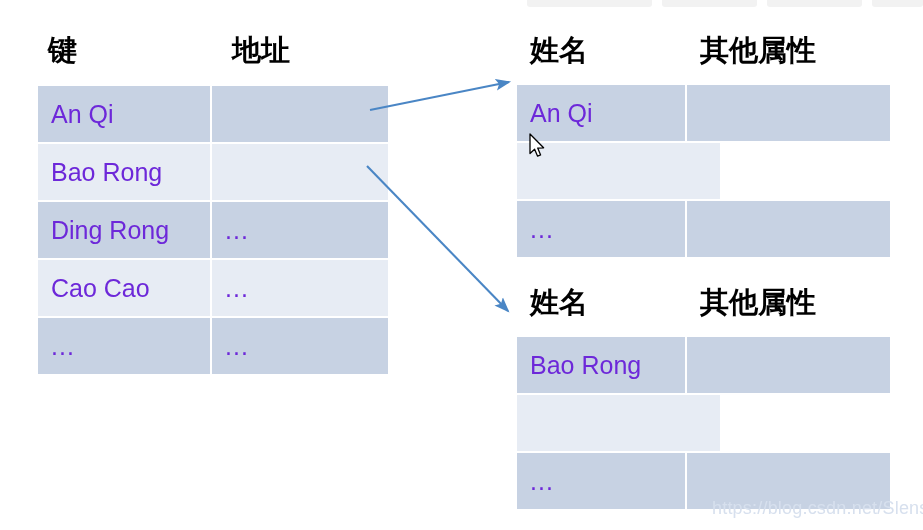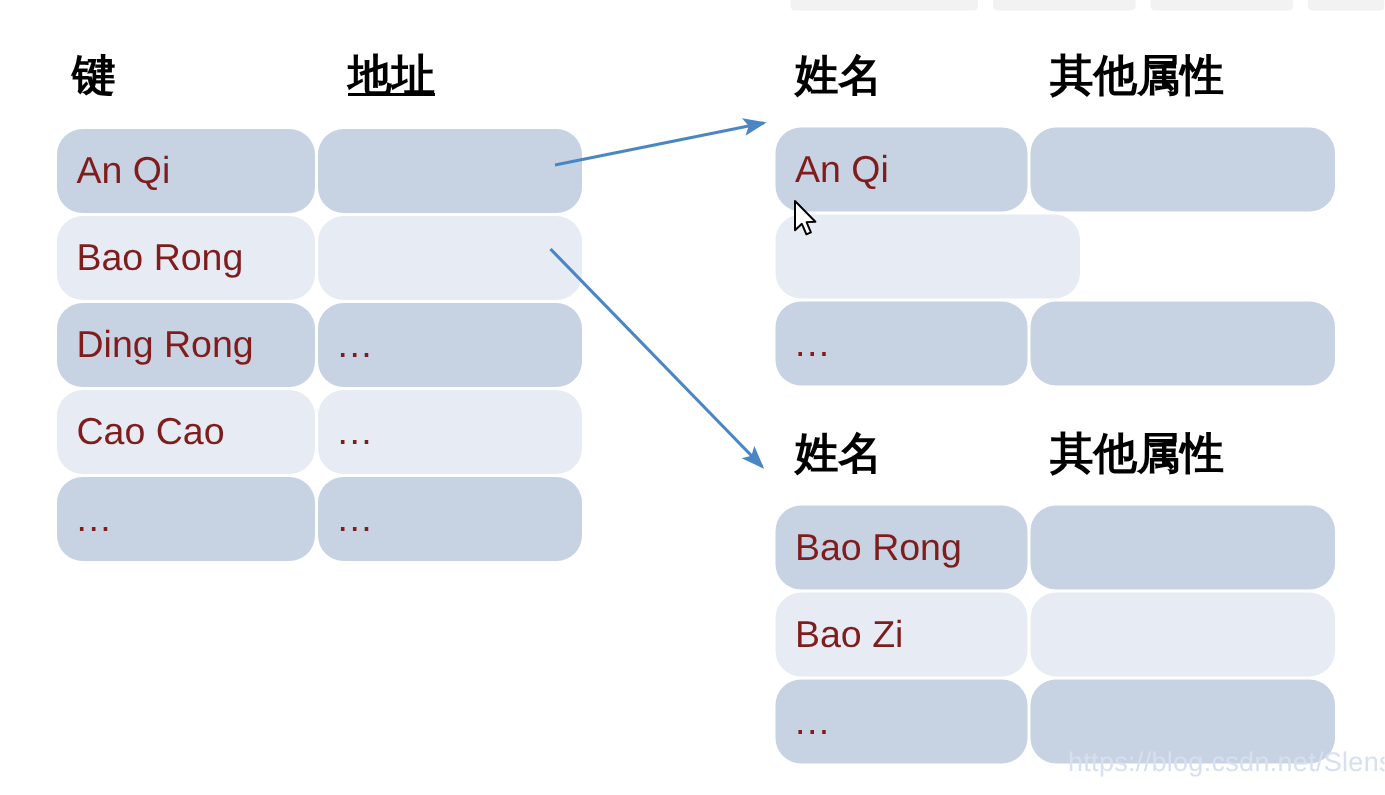--- a/index.html
+++ b/index.html
@@ -55,24 +55,23 @@
     display: flex;
     gap: 2px;
   }
   .cell {
     display: flex;
     align-items: center;
     box-sizing: border-box;
     padding-left: 13px;
     font-family: "Liberation Sans", sans-serif;
     font-size: 25px;
-    color: #7f1d1d;
+    color: #6d28d9;
     white-space: nowrap;
     overflow: hidden;
-    border-radius: 17px;
   }
   .row.odd  .cell { background: #c7d2e3; }
   .row.even .cell { background: #e7ecf4; }
 
   .cell.ellipsis {
     font-size: 25px;
     letter-spacing: 1px;
   }
 
   
@@ -121,21 +120,21 @@
 <body>
 
 <div id="slide">
 
   <div class="top-sliver" style="left:527px;width:125px;"></div>
   <div class="top-sliver" style="left:662px;width:95px;"></div>
   <div class="top-sliver" style="left:767px;width:95px;"></div>
   <div class="top-sliver" style="left:872px;width:51px;"></div>
 
   <div class="col-head" style="left:48px;top:36px;">键</div>
-  <div class="col-head" style="left:232px;top:36px;text-decoration:underline;">地址</div>
+  <div class="col-head" style="left:232px;top:36px;">地址</div>
 
   <div class="tbl tbl-index" id="table-index">
     <div class="row odd">
       <div class="cell c-key">An Qi</div>
       <div class="cell c-addr"></div>
     </div>
     <div class="row even">
       <div class="cell c-key">Bao Rong</div>
       <div class="cell c-addr"></div>
     </div>
@@ -172,21 +171,20 @@
 
   <div class="col-head" style="left:530px;top:288px;">姓名</div>
   <div class="col-head" style="left:700px;top:288px;">其他属性</div>
 
   <div class="tbl tbl-bucket" id="table-bucket-bao">
     <div class="row odd">
       <div class="cell c-name">Bao Rong</div>
       <div class="cell c-other"></div>
     </div>
     <div class="row even">
-      <div class="cell c-name">Bao Zi</div>
       <div class="cell c-other"></div>
     </div>
     <div class="row odd">
       <div class="cell c-name ellipsis">...</div>
       <div class="cell c-other"></div>
     </div>
   </div>
 
   <svg id="arrows" viewBox="0 0 923 530">
     <defs>

